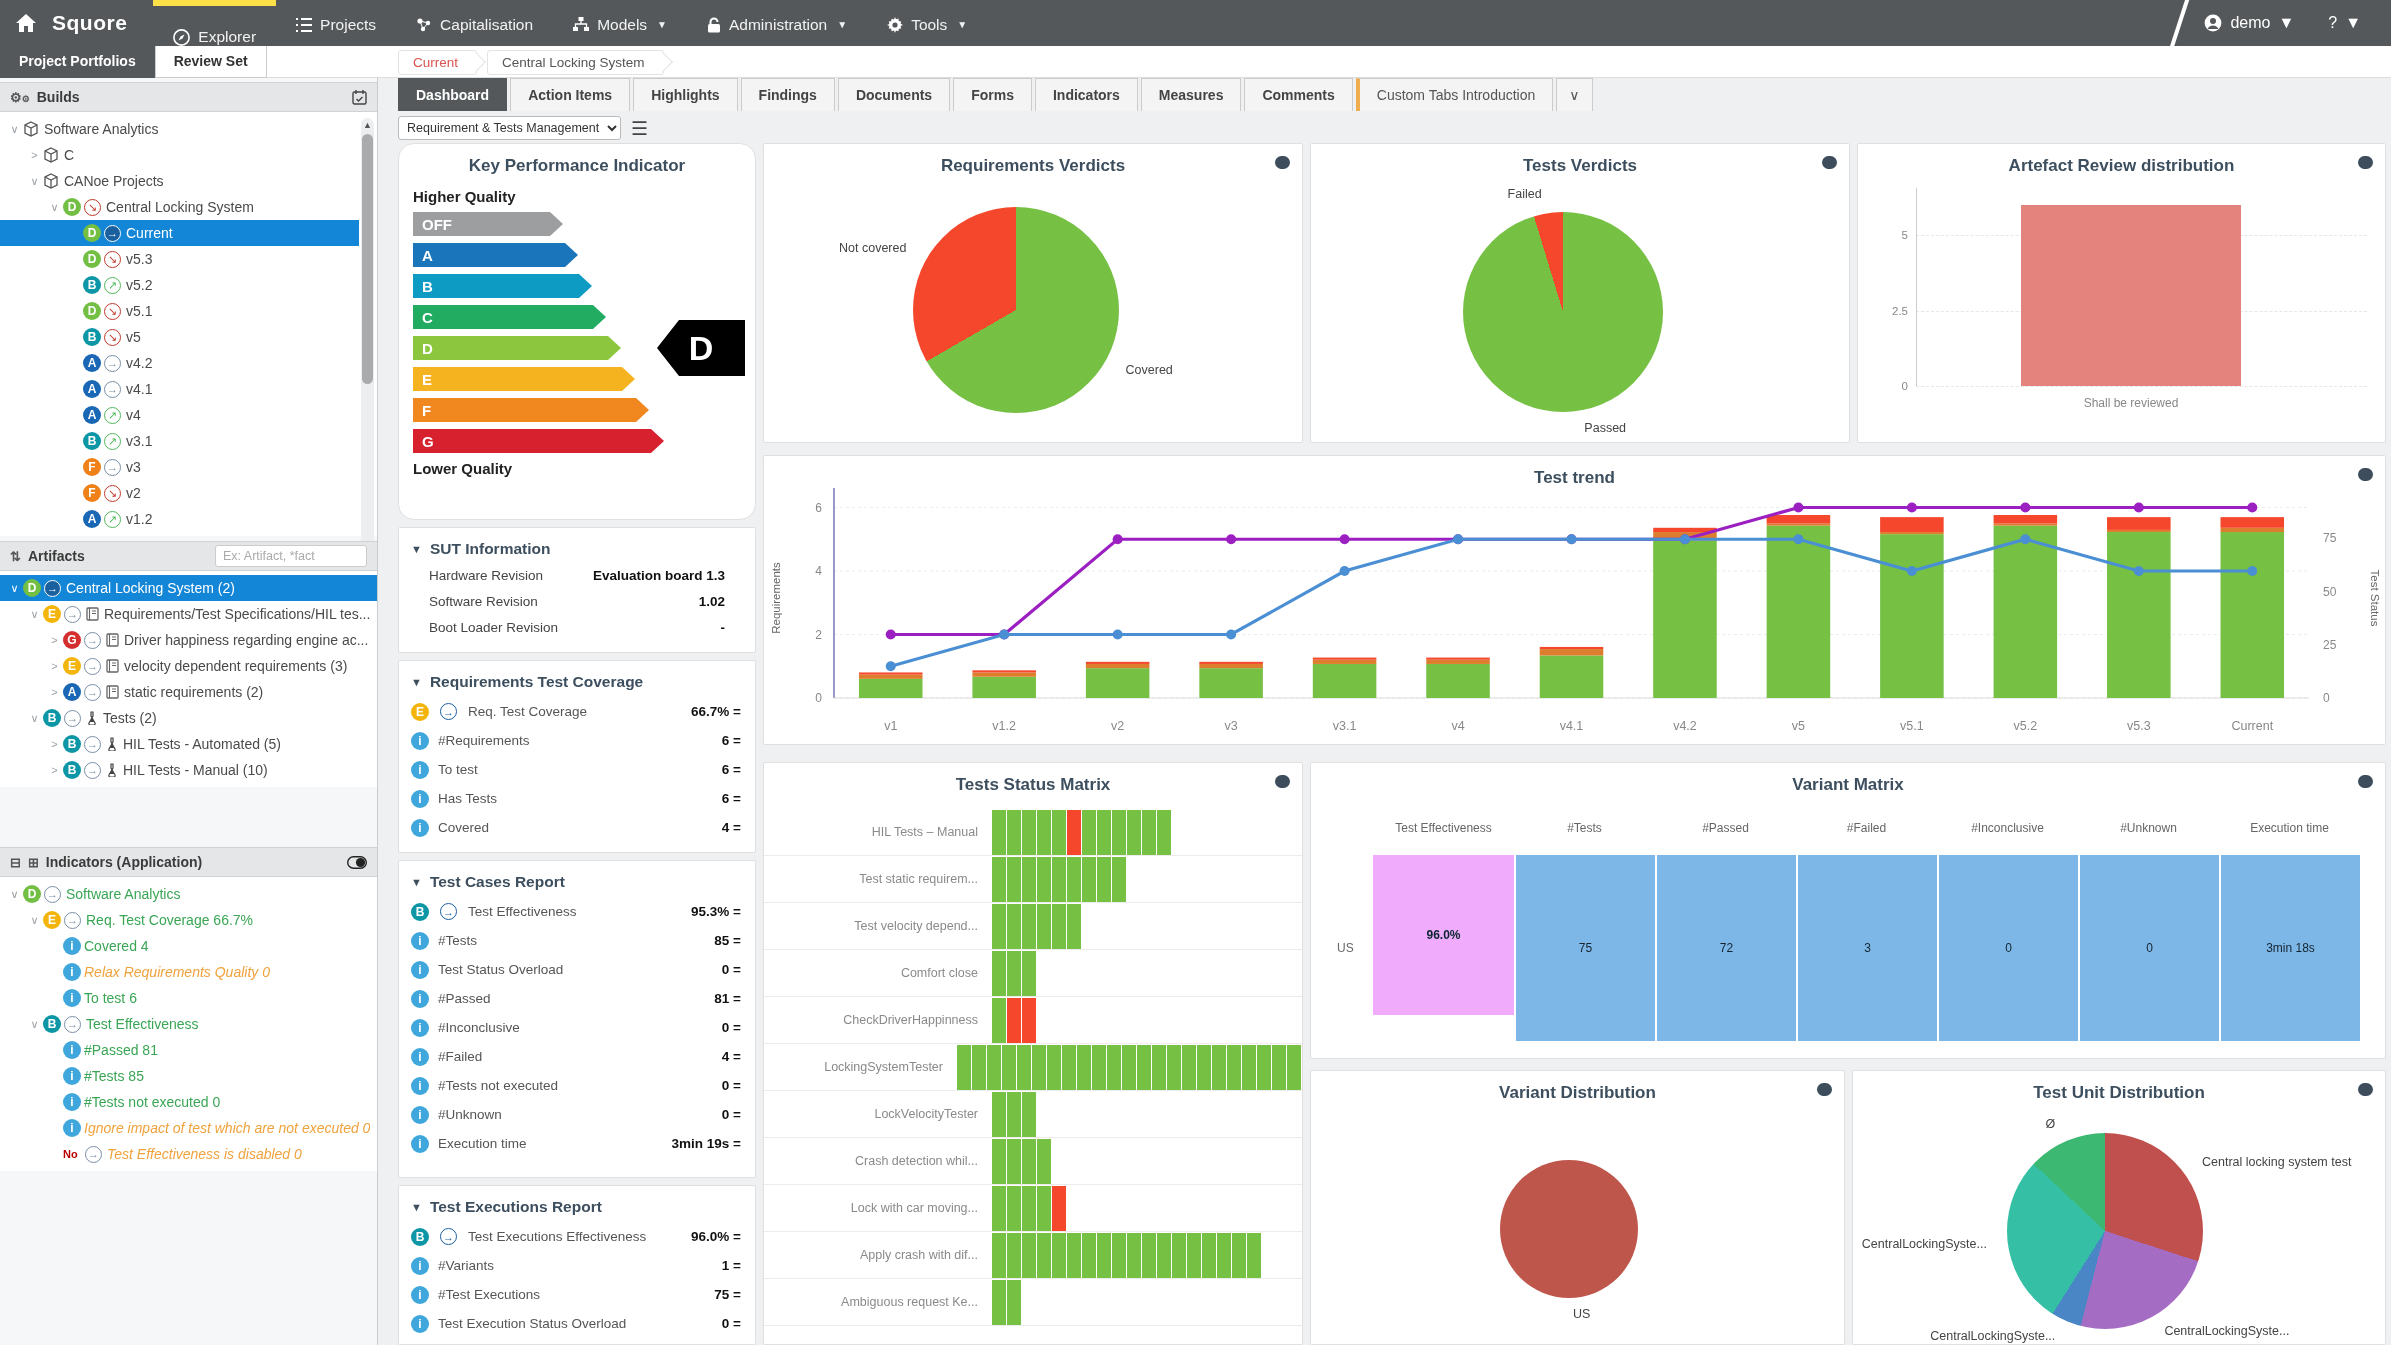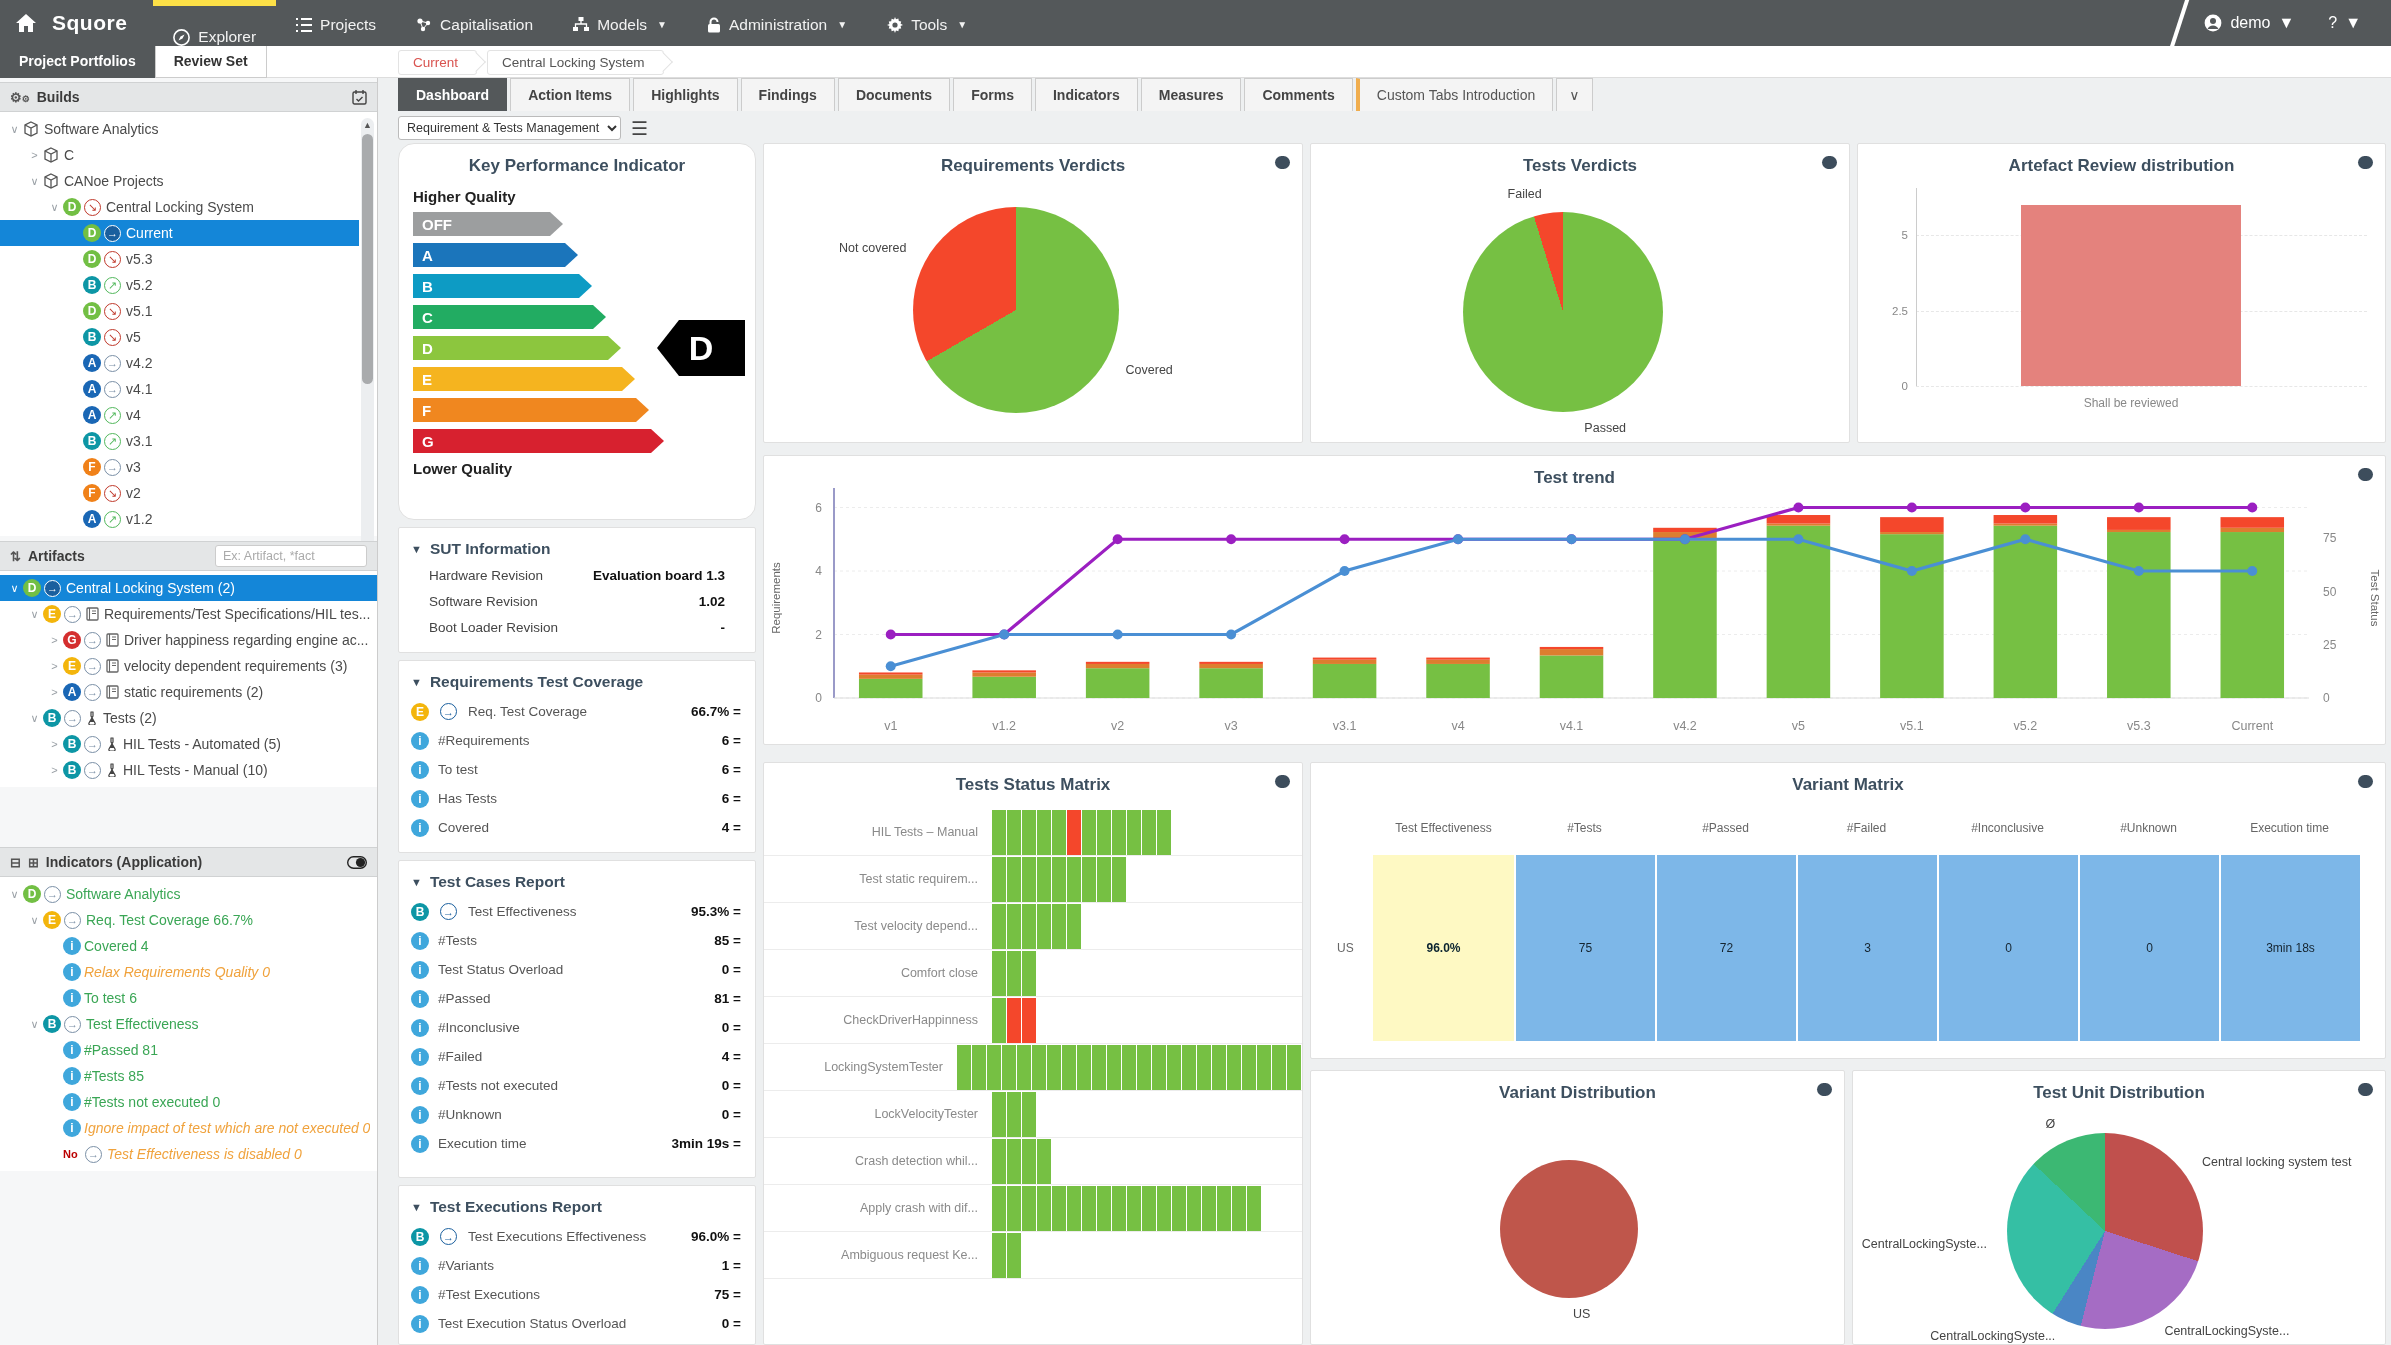--- a/index.html
+++ b/index.html
@@ -977,20 +977,30 @@
         <div class="tsm-row">
           <div class="tsm-lbl">Crash detection whil...</div>
           <div class="tsm-cells">
             <div class="tsm-cell" style="background: rgb(118, 192, 67);"></div>
             <div class="tsm-cell" style="background: rgb(118, 192, 67);"></div>
             <div class="tsm-cell" style="background: rgb(118, 192, 67);"></div>
             <div class="tsm-cell" style="background: rgb(118, 192, 67);"></div>
           </div>
         </div>
         <div class="tsm-row">
+          <div class="tsm-lbl">Lock with car moving...</div>
+          <div class="tsm-cells">
+            <div class="tsm-cell" style="background: rgb(118, 192, 67);"></div>
+            <div class="tsm-cell" style="background: rgb(118, 192, 67);"></div>
+            <div class="tsm-cell" style="background: rgb(118, 192, 67);"></div>
+            <div class="tsm-cell" style="background: rgb(118, 192, 67);"></div>
+            <div class="tsm-cell" style="background: rgb(244, 71, 43);"></div>
+          </div>
+        </div>
+        <div class="tsm-row">
           <div class="tsm-lbl">Apply crash with dif...</div>
           <div class="tsm-cells">
             <div class="tsm-cell" style="background: rgb(118, 192, 67);"></div>
             <div class="tsm-cell" style="background: rgb(118, 192, 67);"></div>
             <div class="tsm-cell" style="background: rgb(118, 192, 67);"></div>
             <div class="tsm-cell" style="background: rgb(118, 192, 67);"></div>
             <div class="tsm-cell" style="background: rgb(118, 192, 67);"></div>
             <div class="tsm-cell" style="background: rgb(118, 192, 67);"></div>
             <div class="tsm-cell" style="background: rgb(118, 192, 67);"></div>
             <div class="tsm-cell" style="background: rgb(118, 192, 67);"></div>
@@ -1021,21 +1031,21 @@
     <div class="bubble"></div>
     <div id="variant-matrix" style="position:absolute; inset:0;">
         <div class="vm-head" style="left: 132.5px; top: 58px;">Test Effectiveness</div>
         <div class="vm-head" style="left: 273.5px; top: 58px;">#Tests</div>
         <div class="vm-head" style="left: 414.5px; top: 58px;">#Passed</div>
         <div class="vm-head" style="left: 555.5px; top: 58px;">#Failed</div>
         <div class="vm-head" style="left: 696.5px; top: 58px;">#Inconclusive</div>
         <div class="vm-head" style="left: 837.5px; top: 58px;">#Unknown</div>
         <div class="vm-head" style="left: 978.5px; top: 58px;">Execution time</div>
         <div class="vm-rowlbl" style="left: 26px; top: 178px;">US</div>
-        <div class="vm-cell" style="left: 62px; top: 92px; width: 141px; height: 186px; background: #fef9c3; color: rgb(11, 36, 48); font-weight: bold;">96.0%</div>
+        <div class="vm-cell" style="left: 62px; top: 92px; width: 141px; height: 160px; background: #f0abfc; color: rgb(11, 36, 48); font-weight: bold;">96.0%</div>
         <div class="vm-cell" style="left: 205px; top: 92px; width: 139px; height: 186px; background: rgb(125, 183, 232);">75</div>
         <div class="vm-cell" style="left: 346px; top: 92px; width: 139px; height: 186px; background: rgb(125, 183, 232);">72</div>
         <div class="vm-cell" style="left: 487px; top: 92px; width: 139px; height: 186px; background: rgb(125, 183, 232);">3</div>
         <div class="vm-cell" style="left: 628px; top: 92px; width: 139px; height: 186px; background: rgb(125, 183, 232);">0</div>
         <div class="vm-cell" style="left: 769px; top: 92px; width: 139px; height: 186px; background: rgb(125, 183, 232);">0</div>
         <div class="vm-cell" style="left: 910px; top: 92px; width: 139px; height: 186px; background: rgb(125, 183, 232);">3min 18s</div>
       </div>
   </div>
 
   <div class="panel" style="left:1310px; top:1070px; width:535px; height:275px;">

